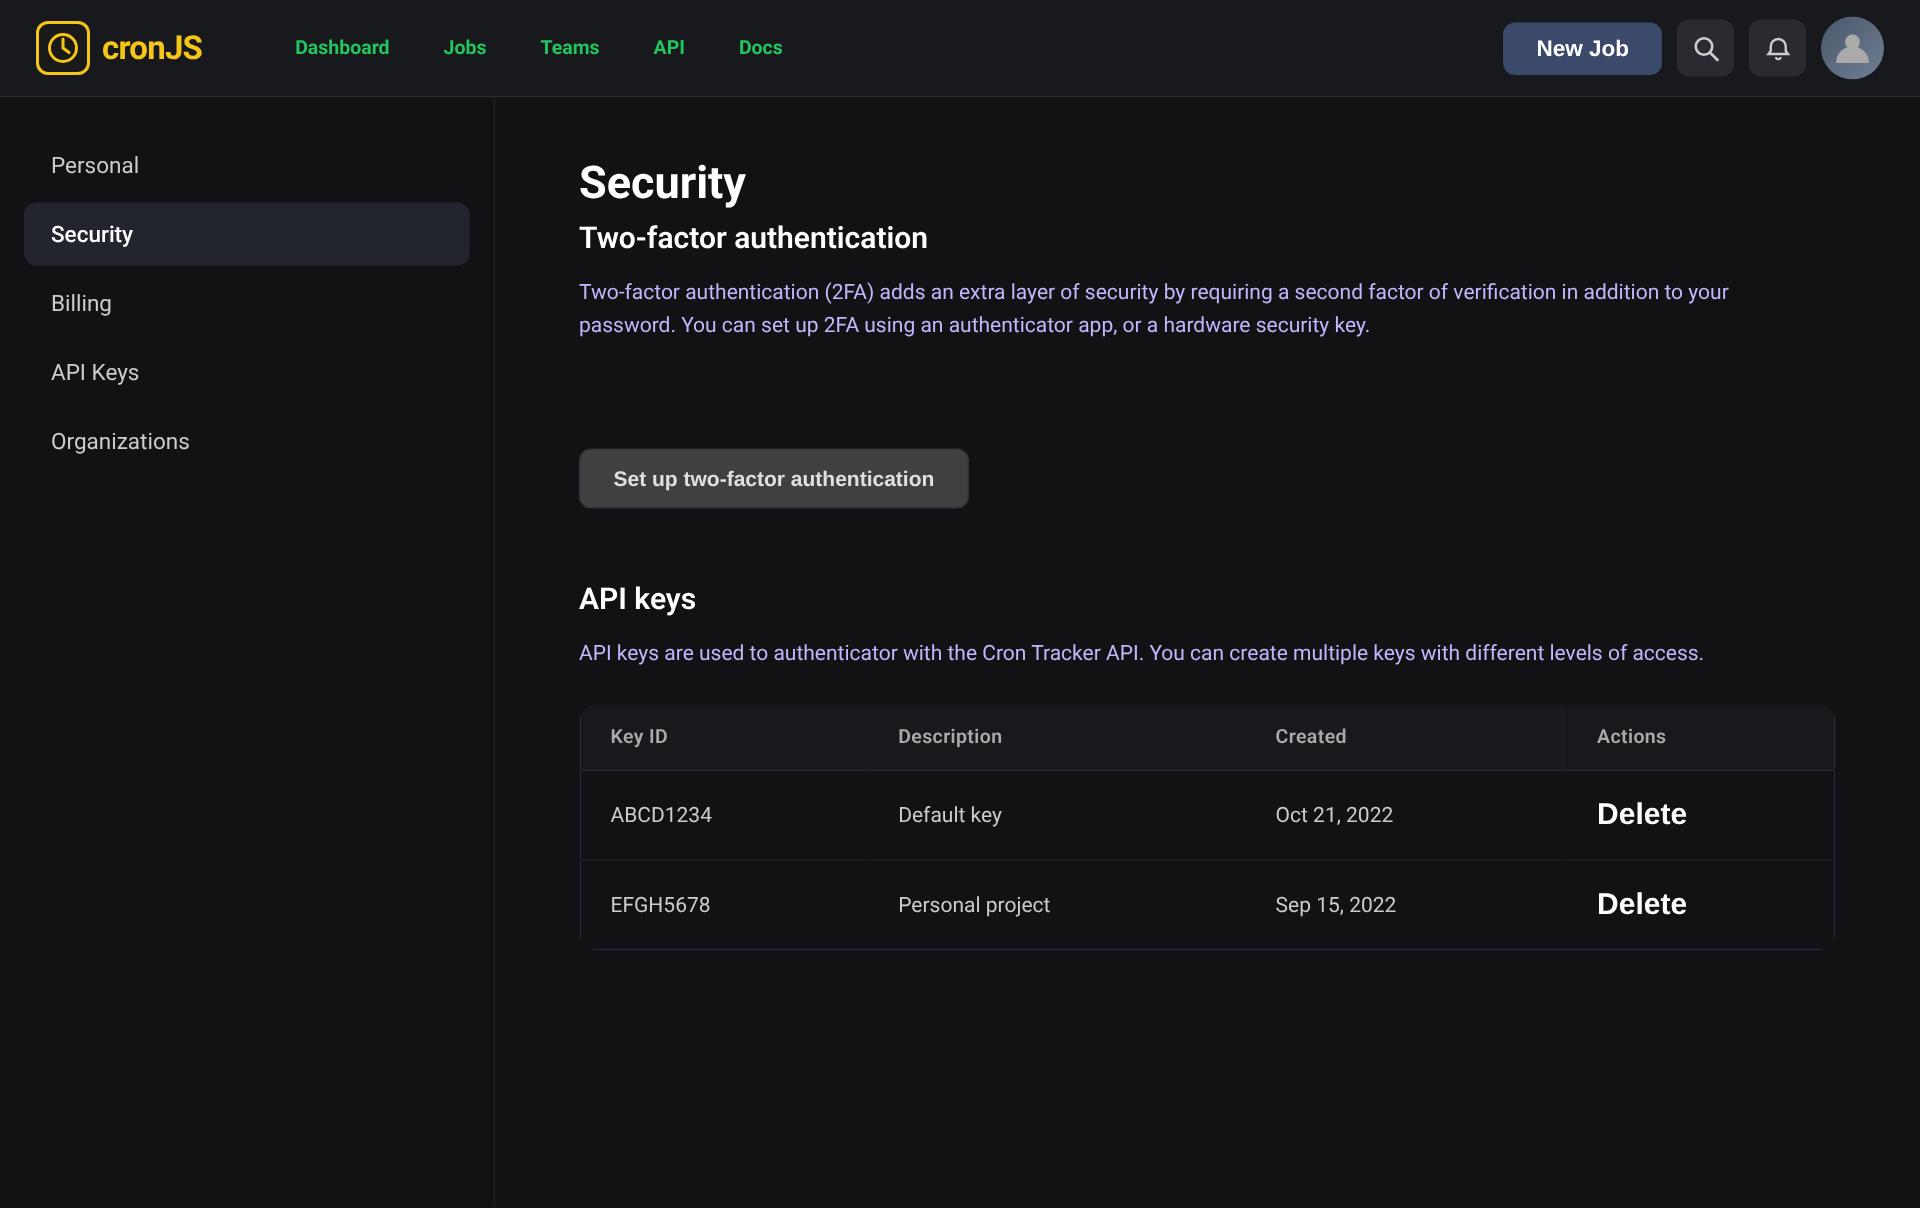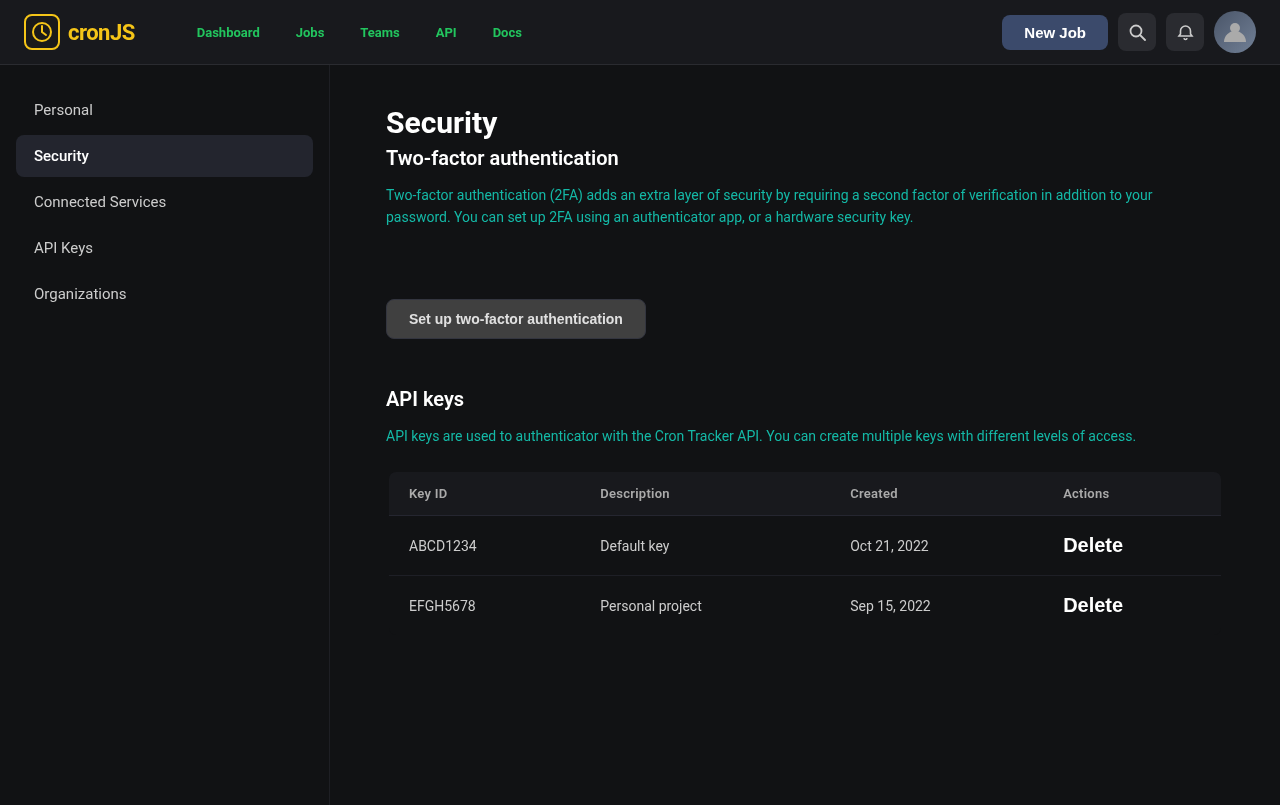--- a/index.html
+++ b/index.html
@@ -190,42 +190,42 @@
 
     .section-title {
       font-size: 20px;
       font-weight: 600;
       color: #fff;
       margin-bottom: 14px;
     }
 
     .section-desc {
       font-size: 14px;
-      color: #14b8a6;
+      color: #c4b5fd;
       line-height: 1.6;
       margin-bottom: 22px;
       max-width: 820px;
     }
 
     .btn-setup {
       background: #404040;
       color: #e0e0e0;
       border: 1px solid #33353f;
       padding: 11px 22px;
       border-radius: 8px;
       font-size: 14px;
       font-weight: 700;
       cursor: pointer;
       margin-top: 48px;
     }
 
     
     .api-table {
       width: 100%;
-      border: 3px solid #d946ef;
+      border: 1px solid #d946ef;
       border-radius: 10px;
       overflow: hidden;
       border-collapse: collapse;
     }
 
     .api-table thead tr {
       background: #18191d;
       border-bottom: 1px solid #252630;
     }
 
@@ -309,21 +309,21 @@
       </div>
     </button>
   </div>
 </nav>
 
 <div class="page-layout">
 
   <aside class="sidebar">
     <div class="sidebar-item">Personal</div>
     <div class="sidebar-item active">Security</div>
-    <div class="sidebar-item">Connected Services</div>
+    <div class="sidebar-item">Billing</div>
     <div class="sidebar-item">API Keys</div>
     <div class="sidebar-item">Organizations</div>
   </aside>
 
   <main class="main-content">
 
     <h1 class="page-title">Security</h1>
 
     <section class="section">
       <h2 class="section-title">Two-factor authentication</h2>

